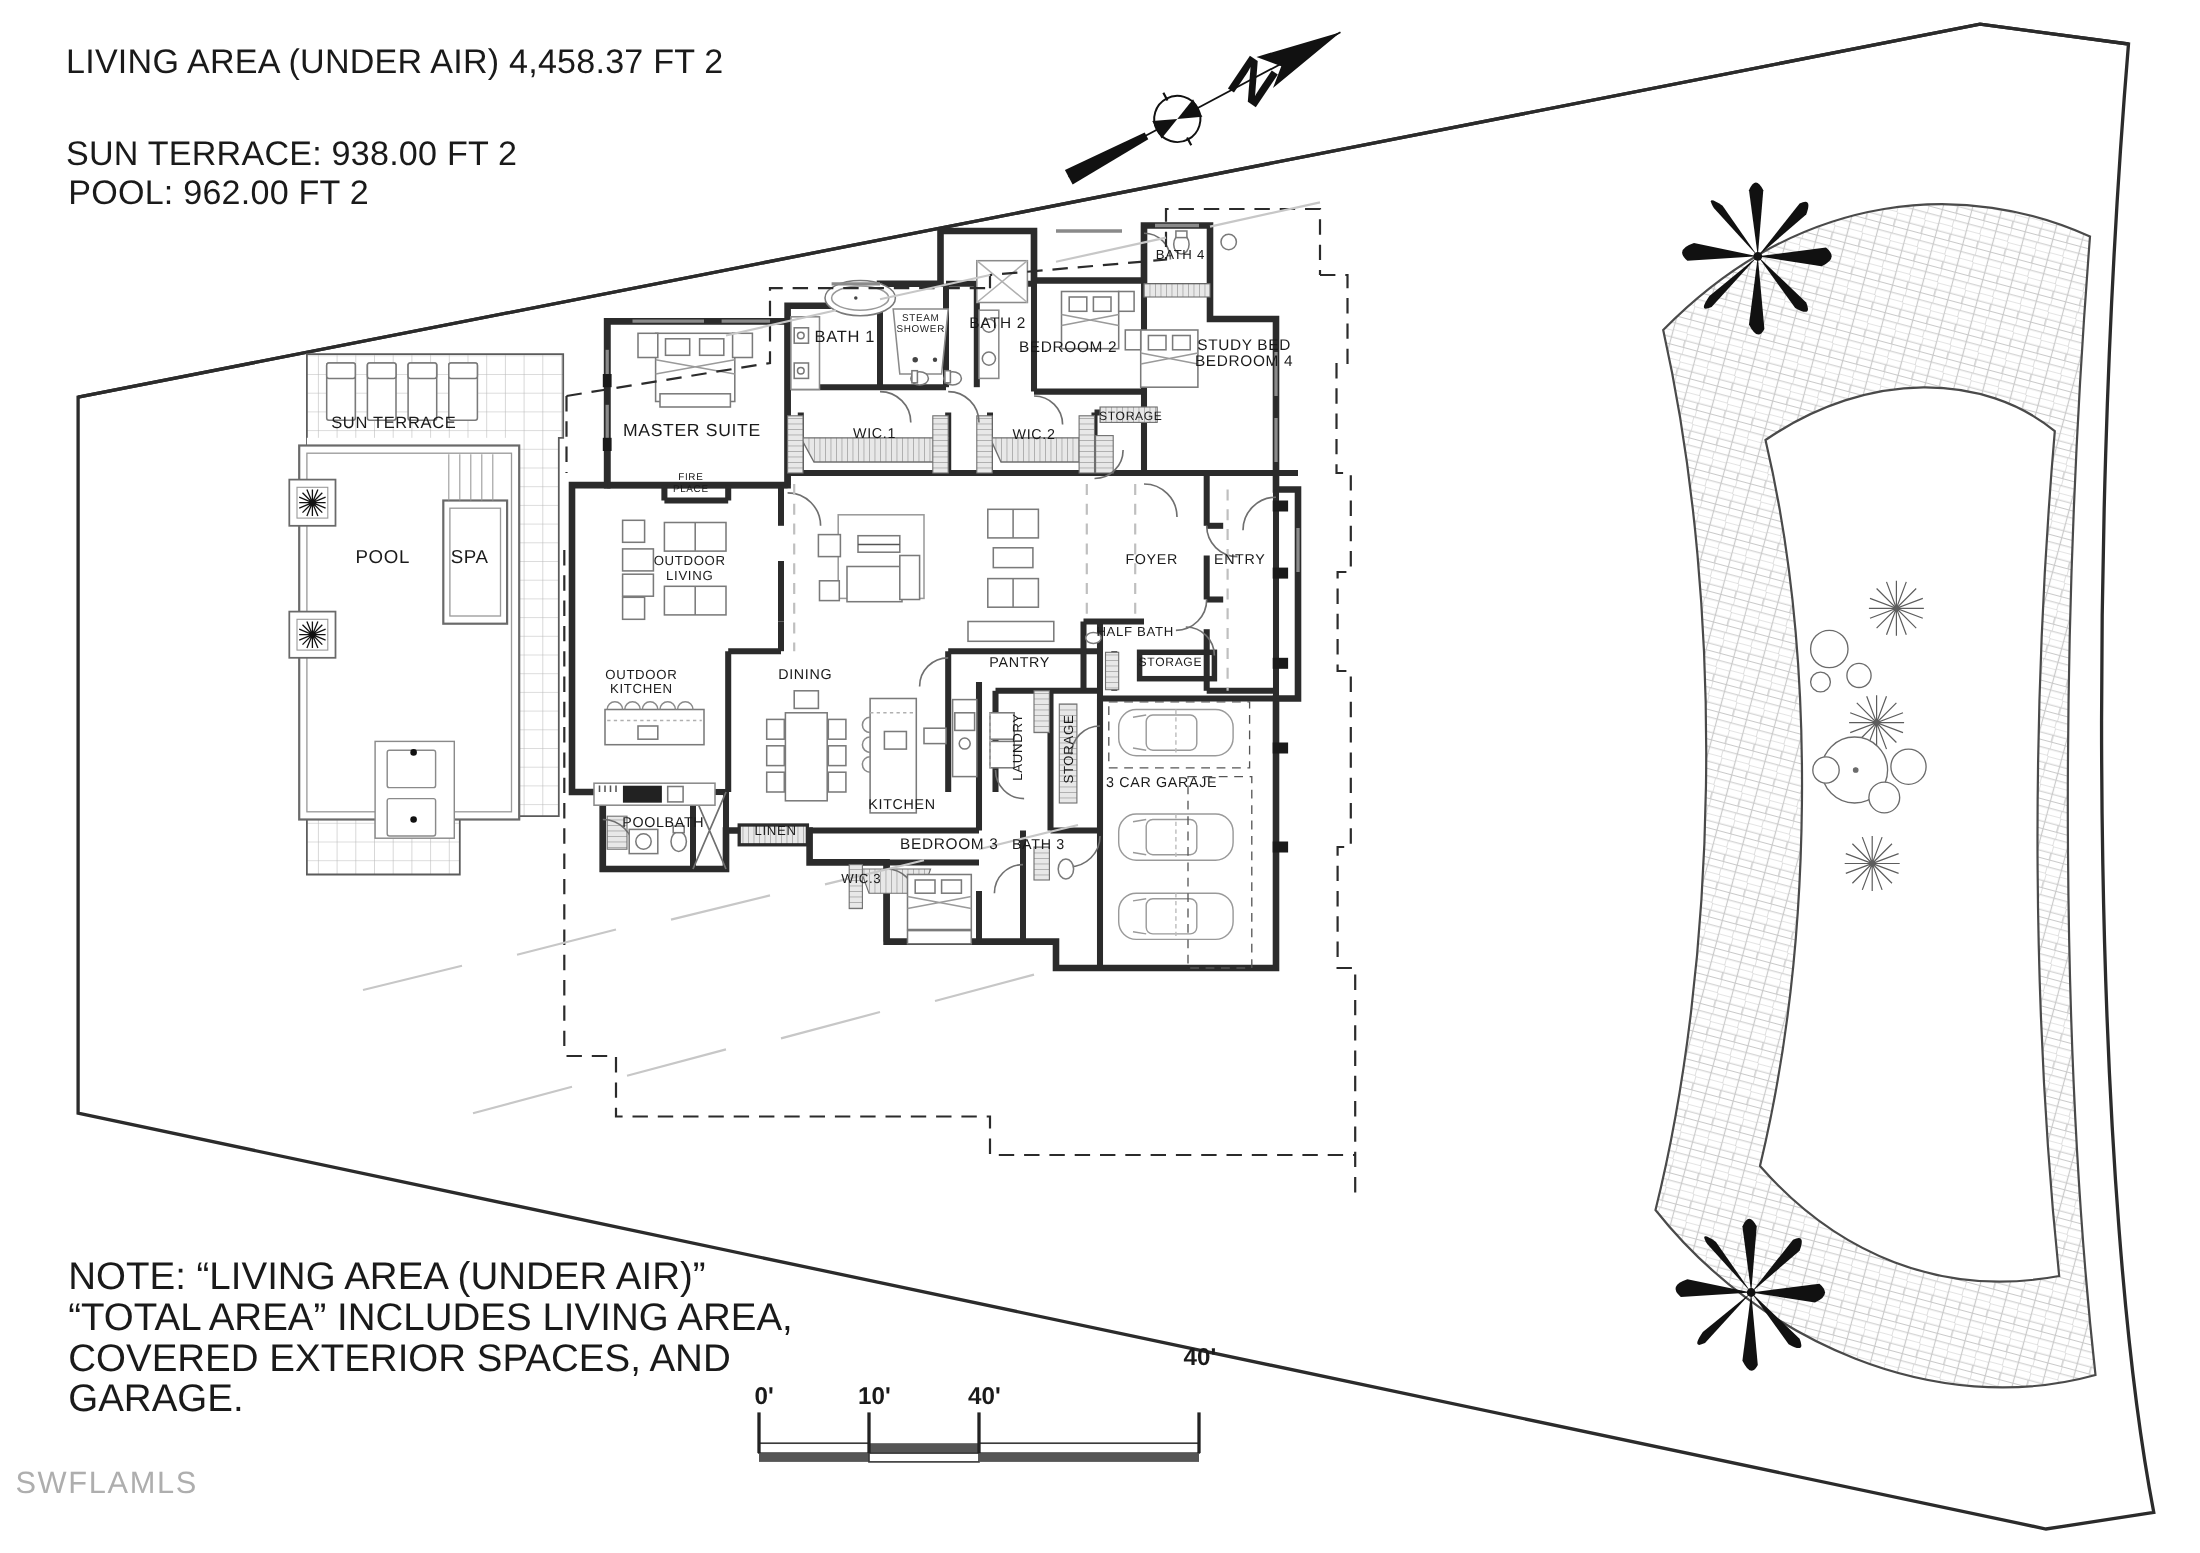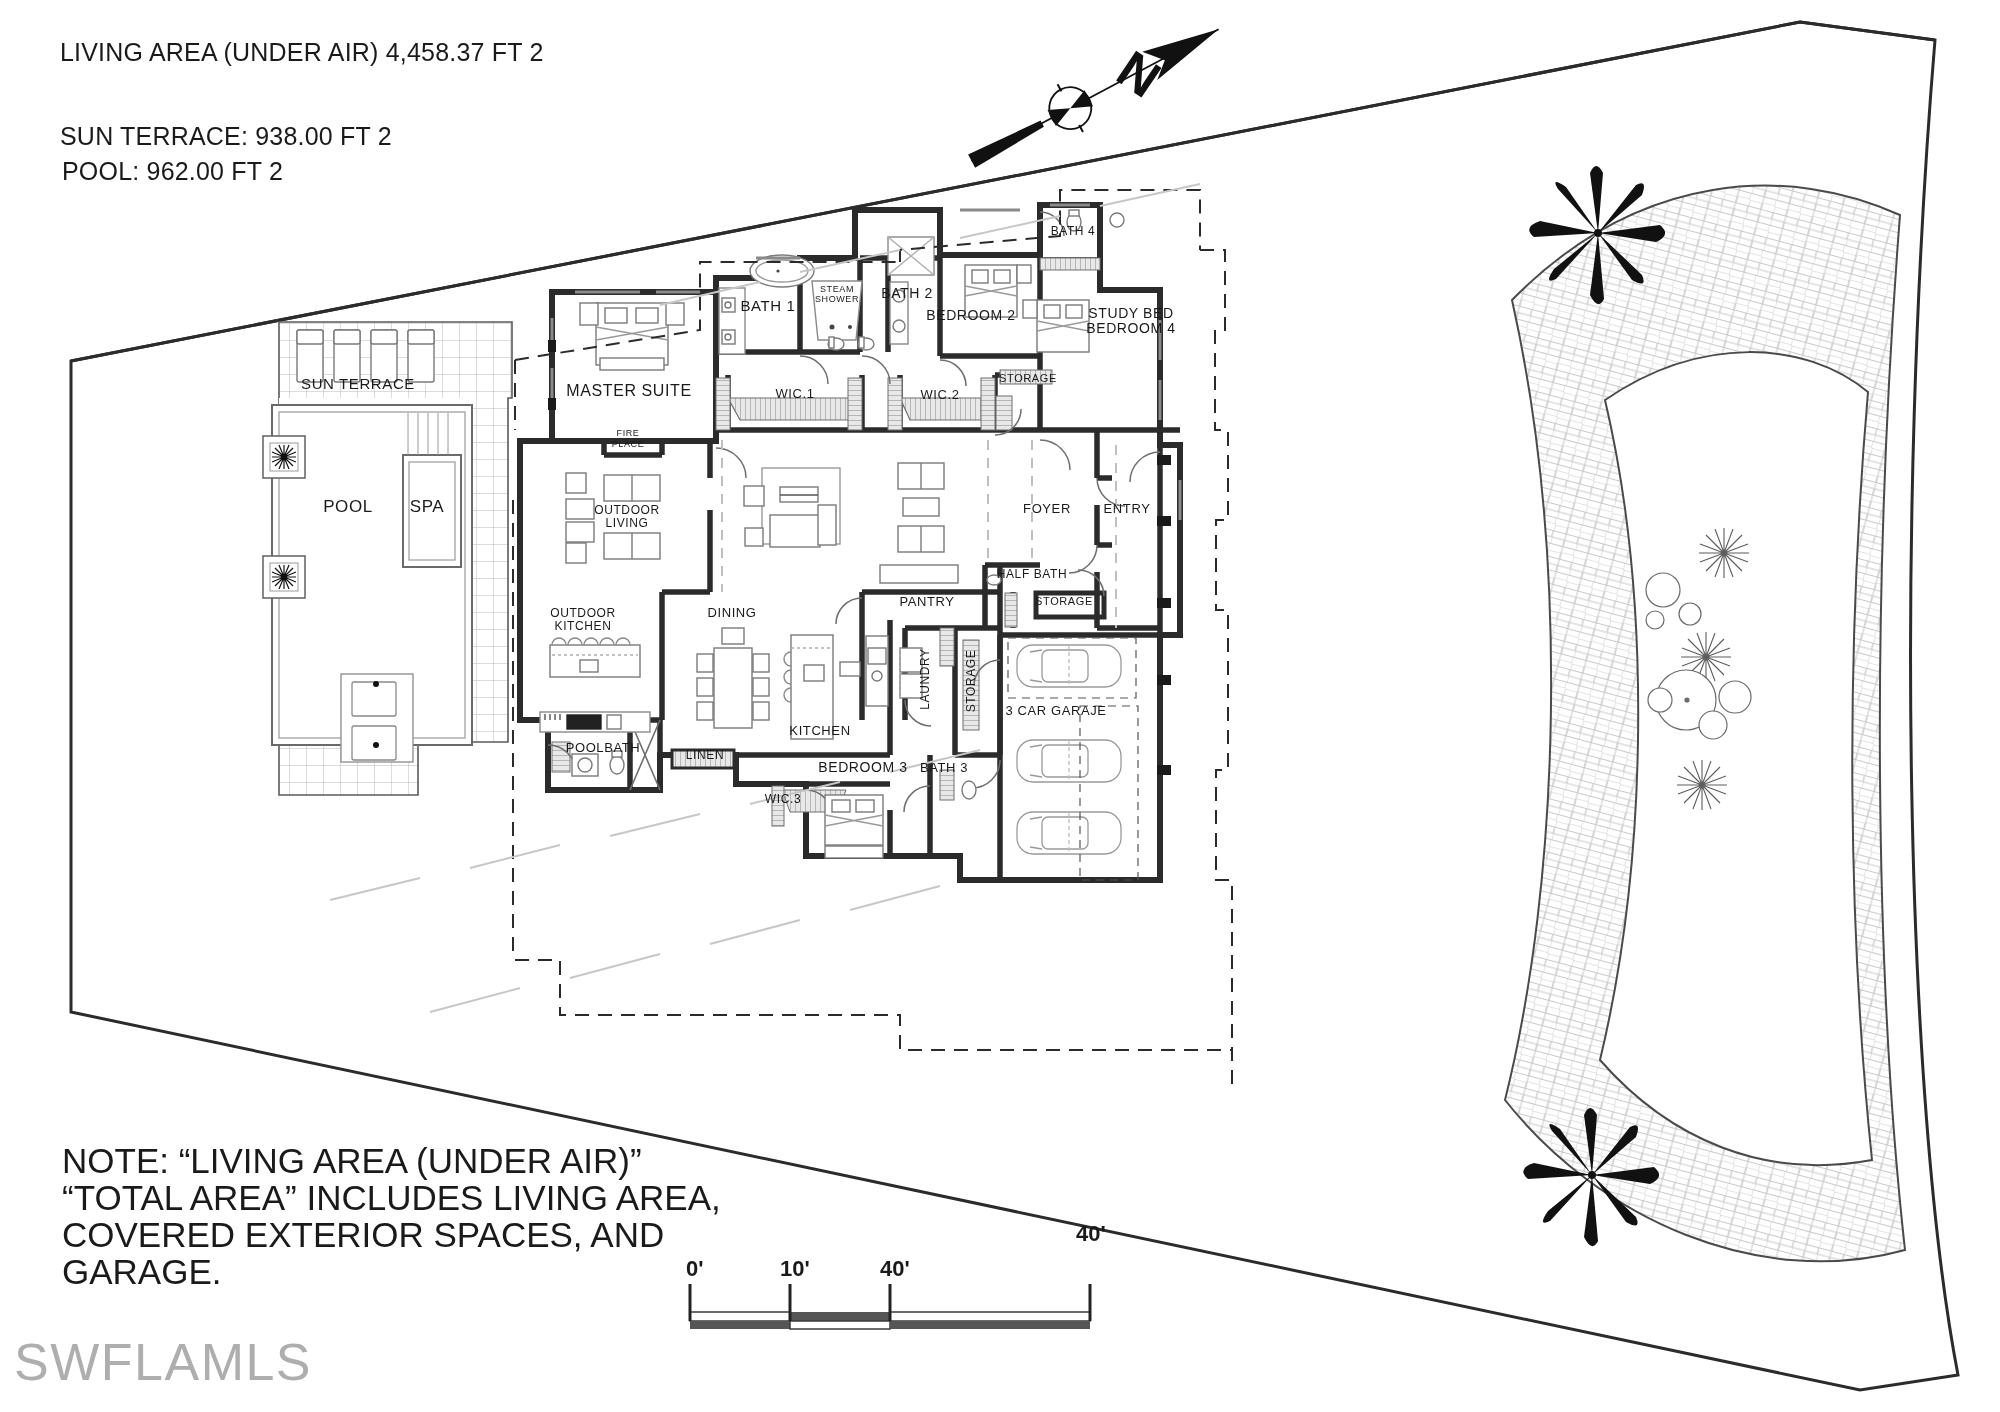--- a/index.html
+++ b/index.html
@@ -13,21 +13,21 @@
     width: 2000px;
     height: 1412px;
     background: #ffffff;
     overflow: hidden;
   }
   #plan-svg { position: absolute; inset: 0; width: 2000px; height: 1412px; }
 
   .hdr {
     position: absolute;
     color: #1a1a1a;
-    font-size: 25px;
+    font-size: 31px;
     letter-spacing: .2px;
     white-space: nowrap;
     font-family: "Liberation Sans", sans-serif;
   }
   #hdr-living { left: 60px; top: 38px; }
   #hdr-total  { left: 60px; top: 74px; }
   #hdr-sun    { left: 60px; top: 122px; }
   #hdr-pool   { left: 62px; top: 157px; }
 
   #note-block {
@@ -35,21 +35,21 @@
     left: 62px; top: 1142px;
     color: #1a1a1a;
     font-size: 35px;
     line-height: 37px;
     white-space: pre;
   }
   #watermark {
     position: absolute;
     left: 14px; top: 1332px;
     color: #aeaeae;
-    font-size: 52px;
+    font-size: 28px;
     letter-spacing: 1.5px;
     font-family: "Liberation Sans", sans-serif;
   }
   .scale-lbl {
     position: absolute;
     color: #1a1a1a;
     font-size: 22px;
     font-weight: bold;
     white-space: nowrap;
   }

